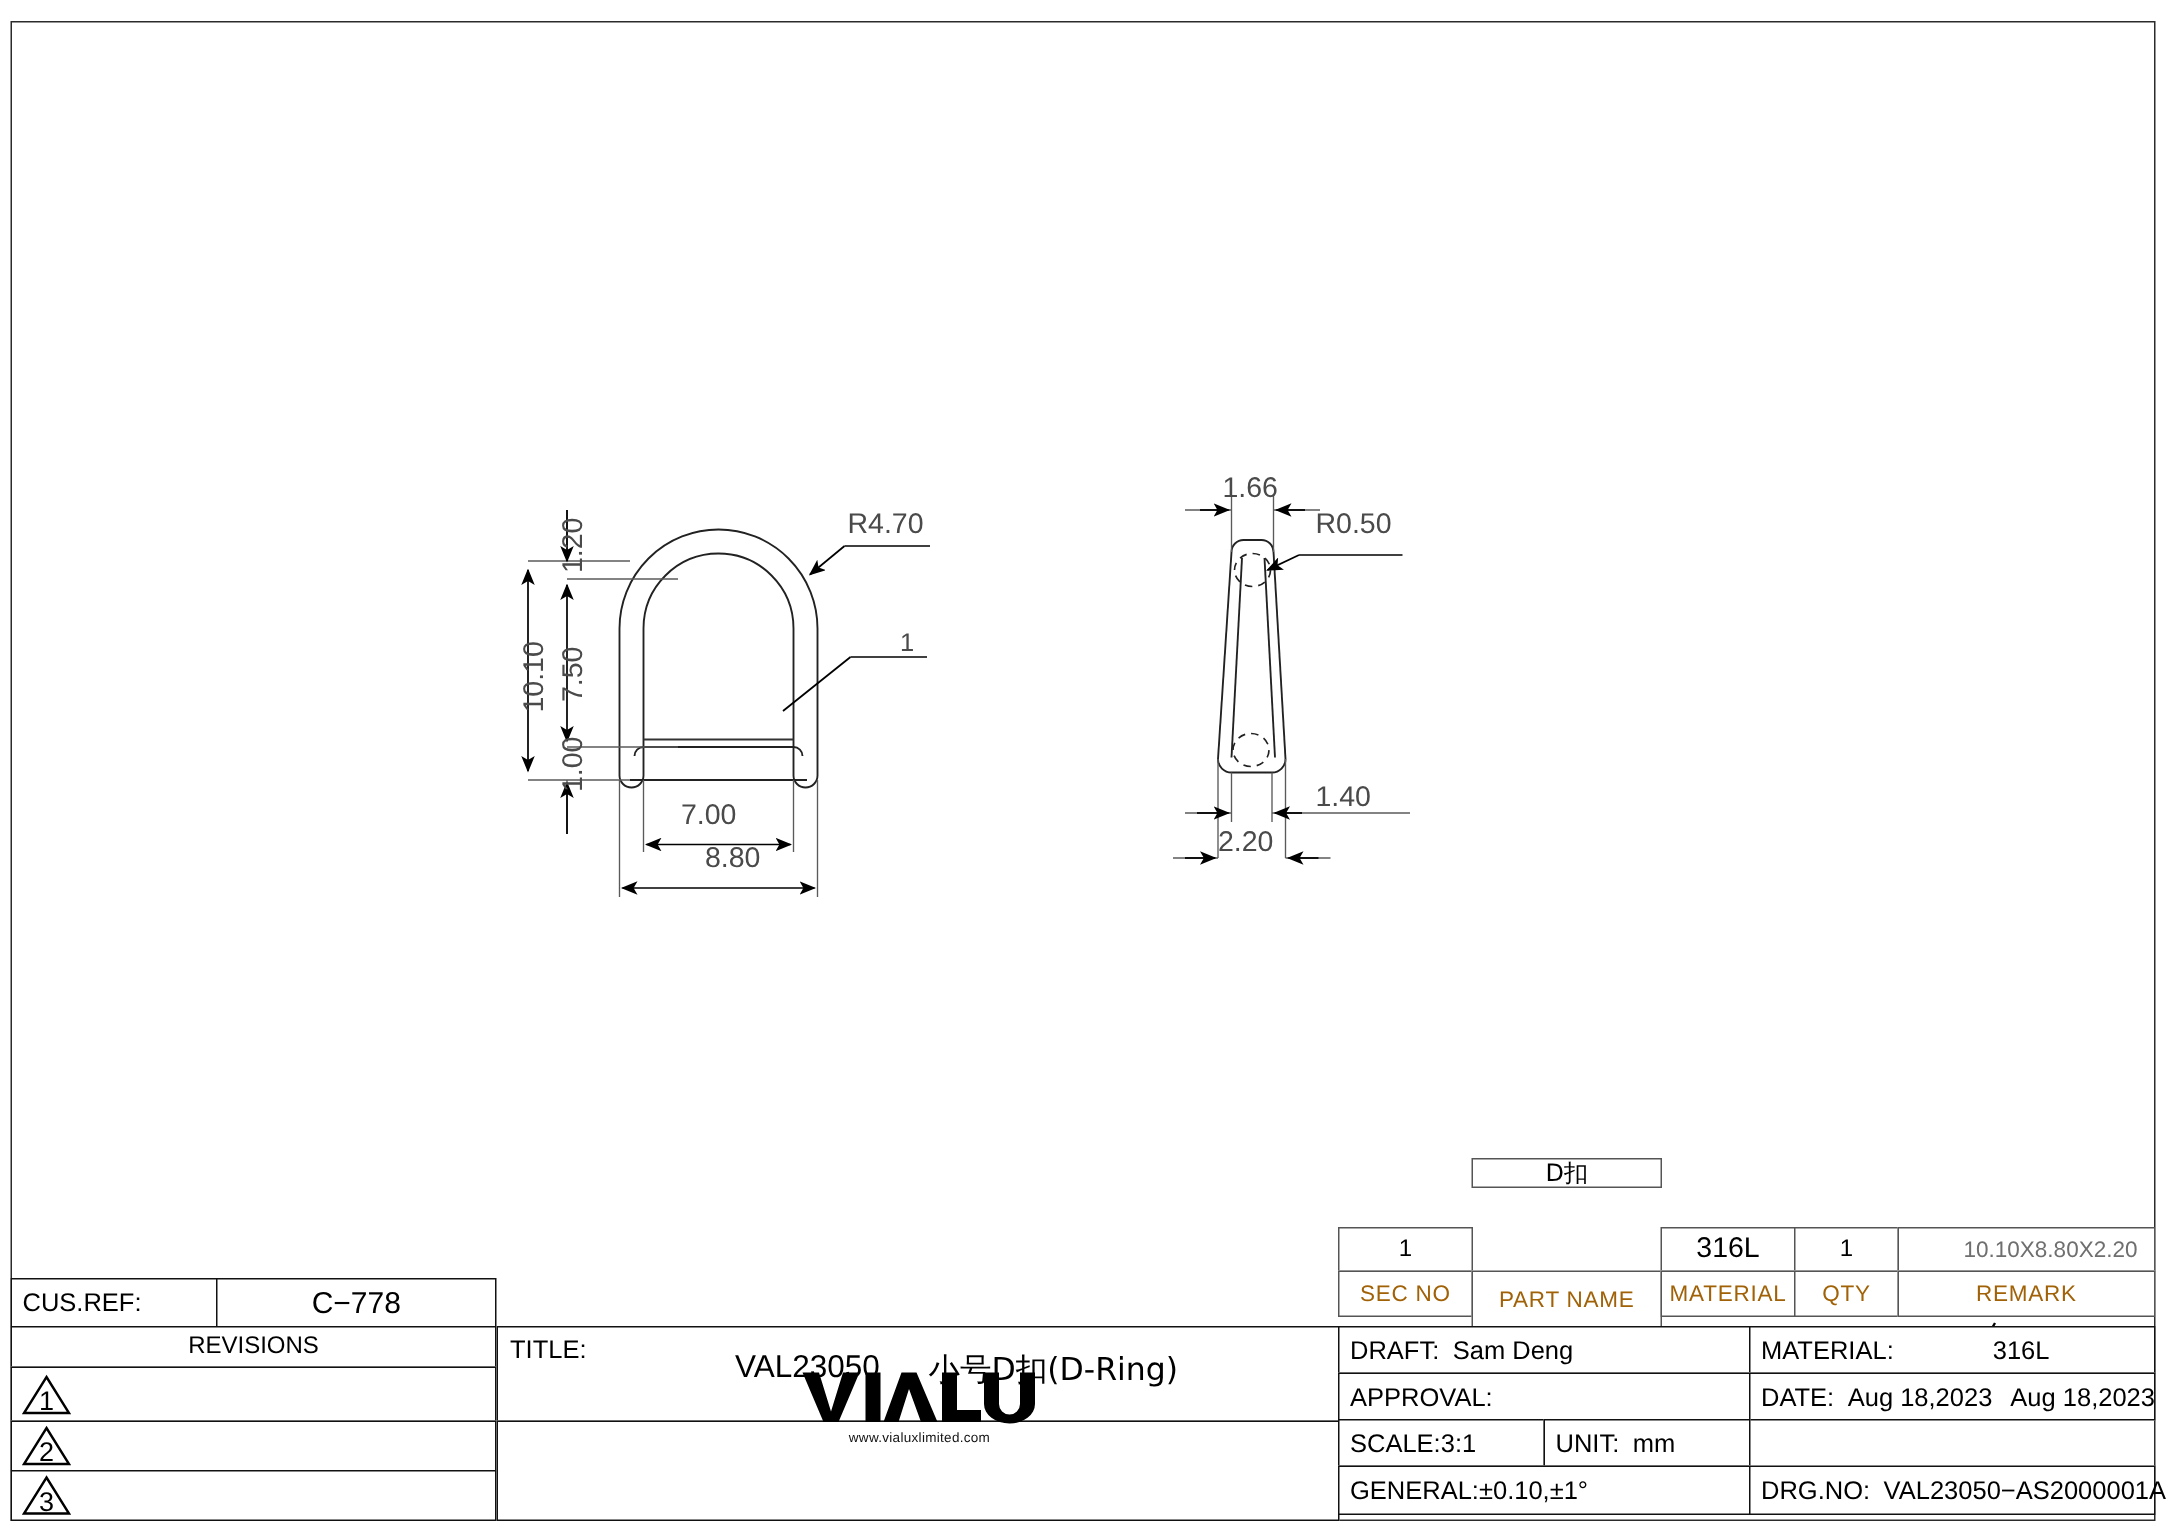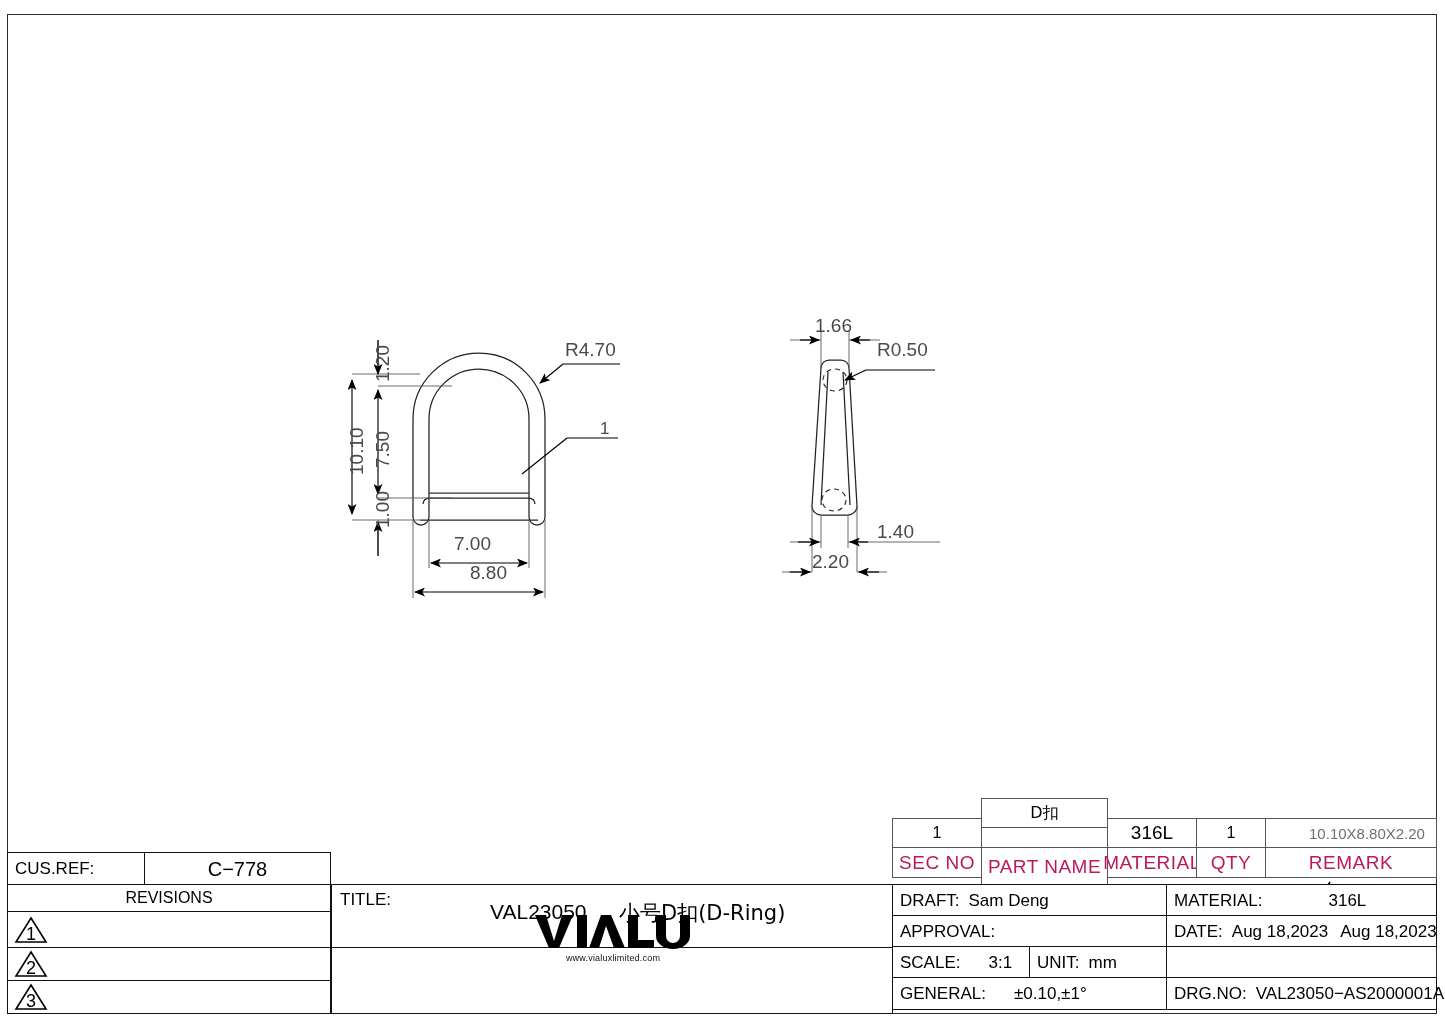--- a/index.html
+++ b/index.html
@@ -17,27 +17,27 @@
 
   
   .cell{position:absolute;box-sizing:border-box;border:1.4px solid #111;
         background:#fff;display:flex;align-items:center;
         font-size:17px;line-height:1;white-space:nowrap;}
   .cell.pad{padding-left:7px;}
   .cell.ctr{justify-content:center;}
 
   .lbl{display:inline-block;text-align:right;}
   .val{display:inline-block;margin-left:9px;}
-  .val.w{margin-left:28px;}
+  .val.w{margin-left:0;}
 
   
   .ptab{position:absolute;box-sizing:border-box;border:1.1px solid #555;
         background:#fff;display:flex;align-items:center;justify-content:center;
         font-size:16px;white-space:nowrap;}
-  .ptab.hdr{color:#be185d;font-size:19px;letter-spacing:.5px;}
+  .ptab.hdr{color:#a16207;font-size:15px;letter-spacing:.5px;}
   .ptab.dark{color:#000;}
   .ptab.rem{color:#6f6f6f;font-size:15px;}
 
   
   .revtri{position:absolute;width:34px;height:28px;}
 
   
   #logo{position:absolute;display:flex;flex-direction:column;align-items:center;}
   #logourl{font-size:9px;letter-spacing:.2px;margin-top:2px;color:#111;}
 
@@ -189,21 +189,21 @@
   <div class="dim" style="left:451px;top:562px;margin-left:19px;">8.80</div>
   <div class="dim" style="left:565px;top:339px;">R4.70</div>
   <div class="dim small" style="left:600px;top:419px;">1</div>
 
   <div class="dim" style="left:815px;top:315px;">1.66</div>
   <div class="dim" style="left:877px;top:339px;">R0.50</div>
   <div class="dim" style="left:877px;top:521px;">1.40</div>
   <div class="dim" style="left:812px;top:551px;">2.20</div>
 
   <div class="ptab dark" style="left:892px;top:818px;width:90px;height:30px;">1</div>
-  <div class="ptab dark cn" style="left:981px;top:798px;width:127px;height:30px;">D扣</div>
+  <div class="ptab dark cn" style="left:981px;top:772px;width:127px;height:20px;">D扣</div>
   <div class="ptab dark" style="left:1107px;top:818px;width:90px;height:30px;font-size:19px;">316L</div>
   <div class="ptab" style="left:1196px;top:818px;width:70px;height:30px;">1</div>
   <div class="ptab rem" style="left:1265px;top:818px;width:172px;height:30px;padding-left:32px;">10.10X8.80X2.20</div>
 
   <div class="ptab hdr" style="left:892px;top:847px;width:90px;height:31px;">SEC  NO</div>
   <div class="ptab hdr" style="left:981px;top:847px;width:127px;height:39px;">PART  NAME</div>
   <div class="ptab hdr" style="left:1107px;top:847px;width:90px;height:31px;">MATERIAL</div>
   <div class="ptab hdr" style="left:1196px;top:847px;width:70px;height:31px;">QTY</div>
   <div class="ptab hdr" style="left:1265px;top:847px;width:172px;height:31px;">REMARK</div>
 

